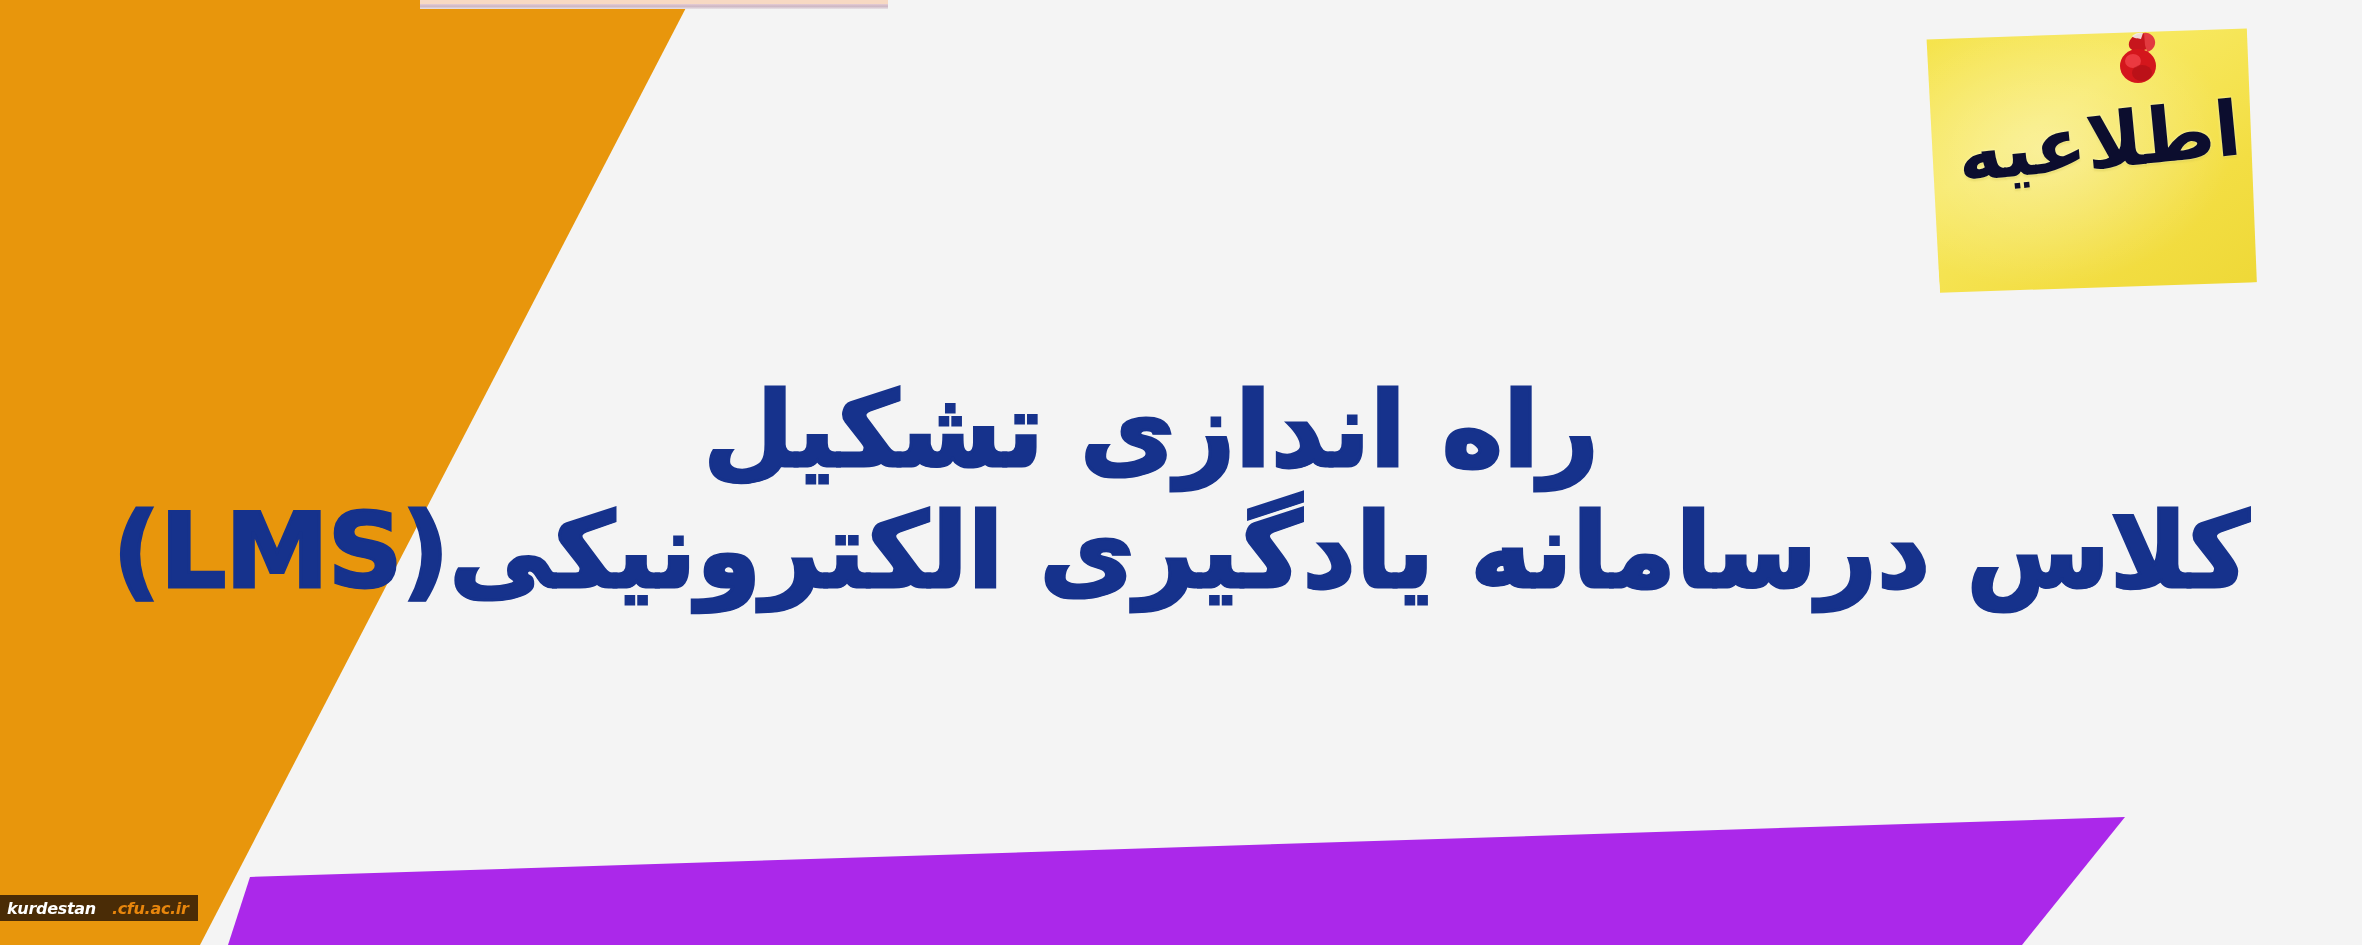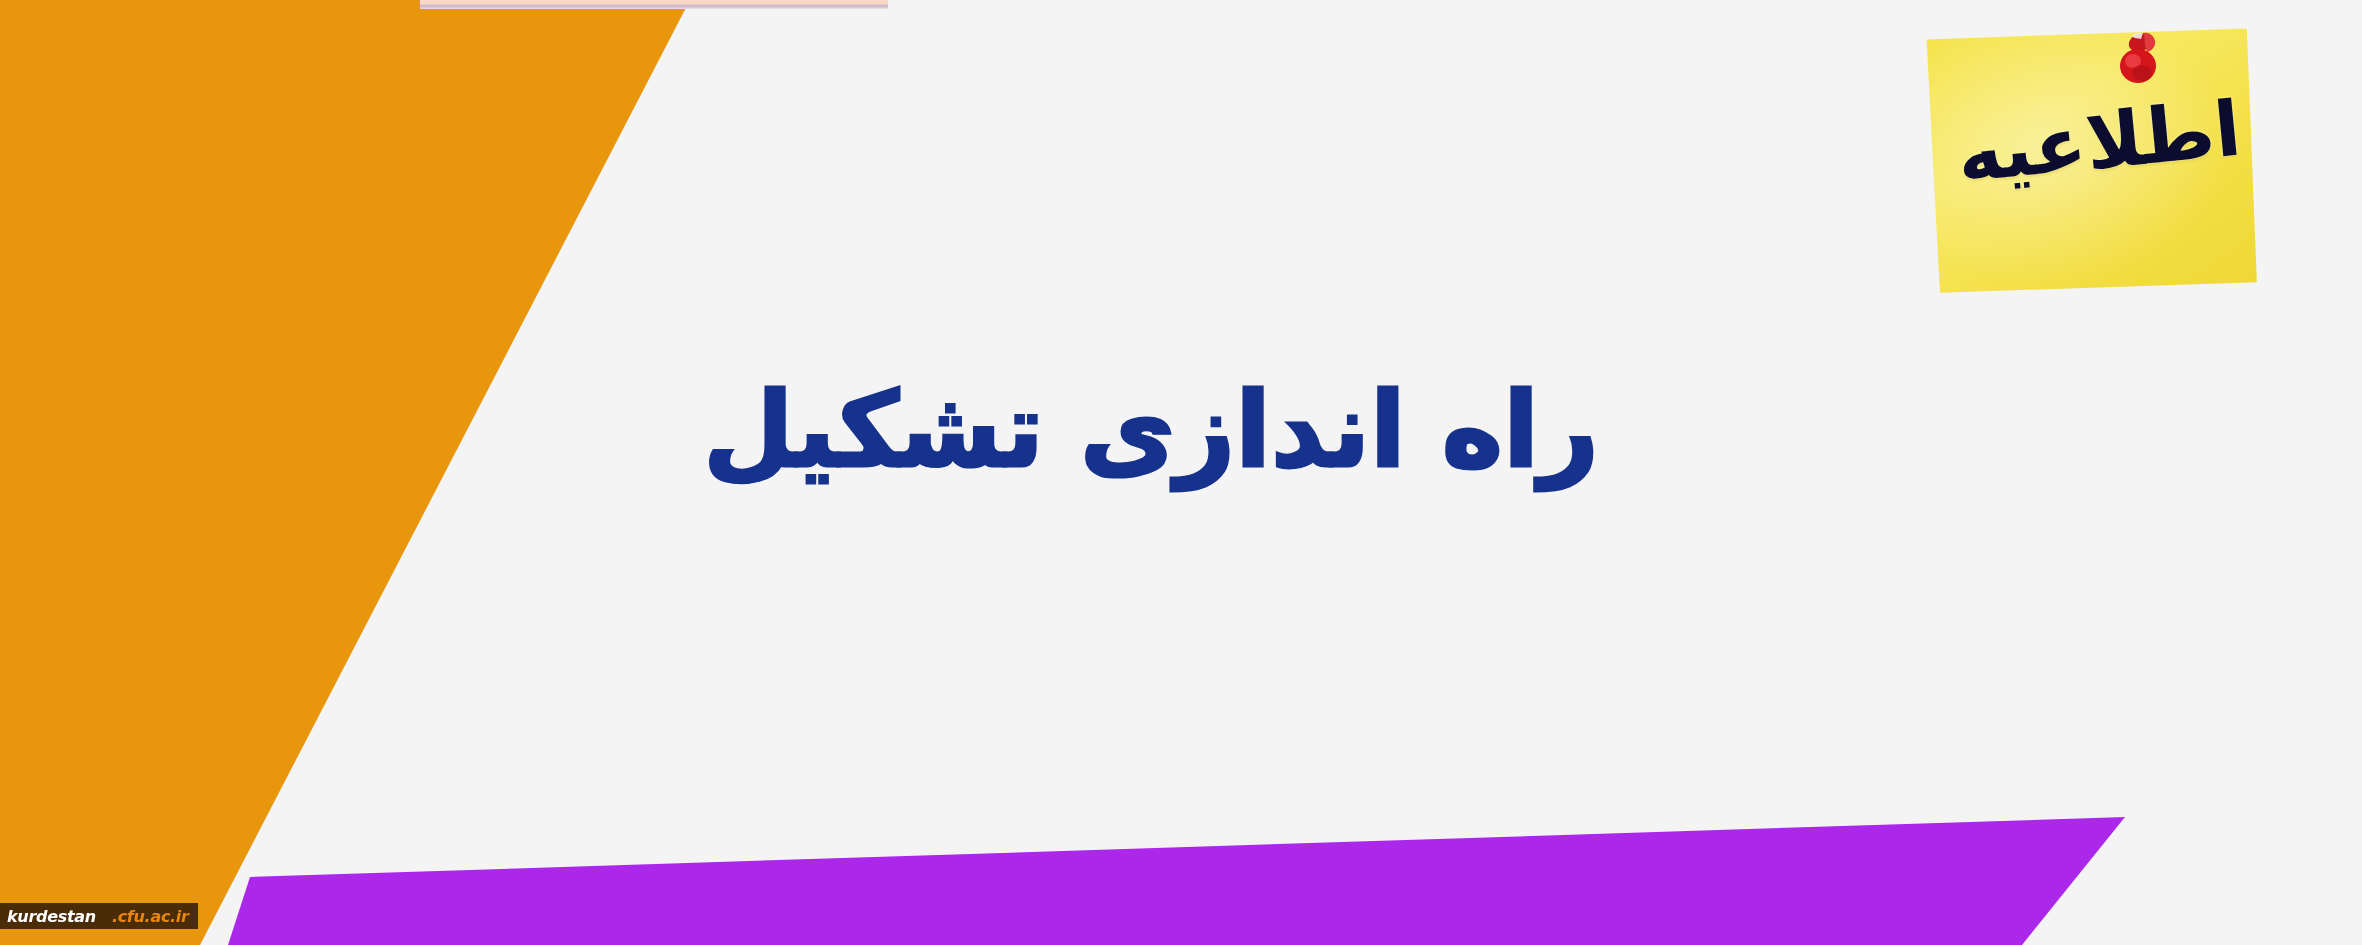--- a/index.html
+++ b/index.html
@@ -129,21 +129,21 @@
     left: 178px;
     width: 62px;
     height: 66px;
     z-index: 3;
   }
 
   
   .watermark {
     position: absolute;
     left: 0px;
-    bottom: 16px;
+    bottom: 24px;
     height: 26px;
     padding: 0 9px 0 7px;
     background: #4a2c06;
     display: flex;
     align-items: center;
     direction: ltr;
     z-index: 9;
   }
   .wm-a {
     color: #ffffff;
@@ -167,20 +167,21 @@
 <div class="banner">
 
   <div class="orange-wedge"></div>
 
   <div class="top-strip"></div>
 
   <div class="purple-band-inner"></div>
 
   <div class="title-block">
     <span class="title-line title-line-1">راه اندازی تشکیل</span>
+    <span class="title-line title-line-2">کلاس درسامانه یادگیری الکترونیکی(LMS)</span>
   </div>
 
   <div class="sticky-wrap">
     <div class="sticky-note"></div>
     <div class="sticky-text">اطلاعیه</div>
     <div class="pin">
       <svg width="62" height="66" viewBox="0 0 62 66" xmlns="http://www.w3.org/2000/svg">
         <path d="M30 4 C24 6 20 11 21 16 C22 20 27 22 31 21 L36 20 C41 19 45 15 44 10 C43 5 36 2 30 4 Z" fill="#c7161d"></path>
         <path d="M36 3 C40 2 46 5 47 11 C48 16 44 21 39 22 L37 15 Z" fill="#e23a3f"></path>
         <ellipse cx="30" cy="36" rx="18" ry="17" fill="#d4161c"></ellipse>

